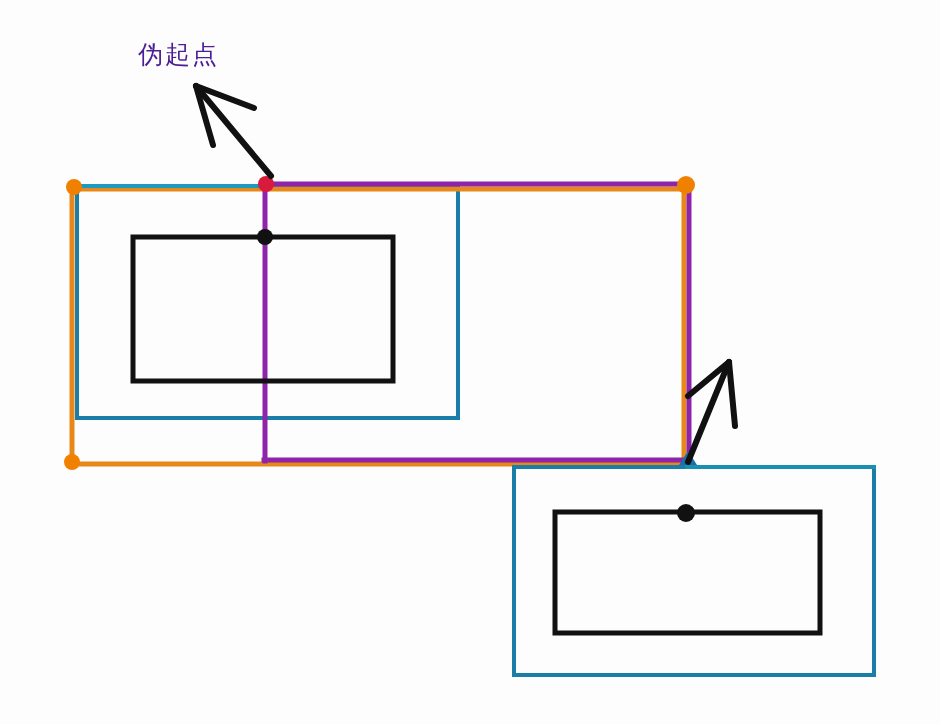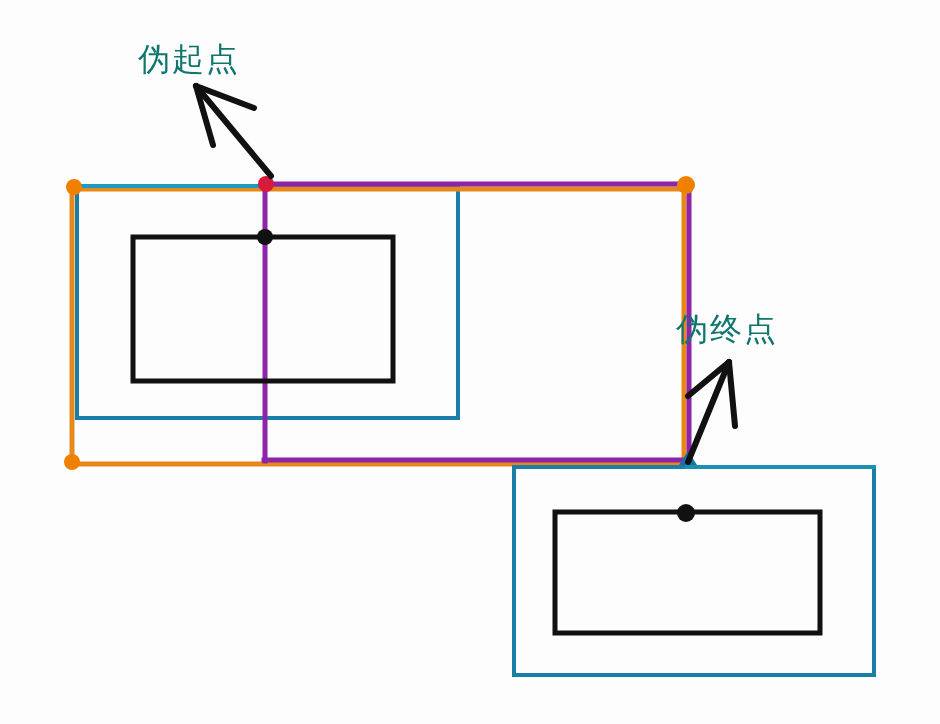--- a/index.html
+++ b/index.html
@@ -21,23 +21,23 @@
     position: absolute;
     left: 0;
     top: 0;
     width: 940px;
     height: 724px;
     display: block;
   }
   .cjk-label {
     position: absolute;
     font-family: "DejaVu Sans", "Liberation Sans", sans-serif;
-    font-size: 32px;
+    font-size: 25px;
     font-weight: 500;
-    color: #0f766e;
+    color: #4c1d95;
     letter-spacing: 2px;
     white-space: nowrap;
     user-select: none;
   }
   #label-start {
     left: 138px;
     top: 38px;
   }
   #label-end {
     left: 676px;
@@ -96,15 +96,14 @@
     <g>
       <line x1="688" y1="462" x2="729" y2="362" stroke="#111111" stroke-width="6" stroke-linecap="round"></line>
       <line x1="729" y1="362" x2="688" y2="396" stroke="#111111" stroke-width="6" stroke-linecap="round"></line>
       <line x1="729" y1="362" x2="735" y2="426" stroke="#111111" stroke-width="6" stroke-linecap="round"></line>
     </g>
 
   </svg>
 
   <div class="cjk-label" id="label-start">伪起点</div>
 
-  <div class="cjk-label" id="label-end">伪终点</div>
 
 </div>
 
 </body></html>

